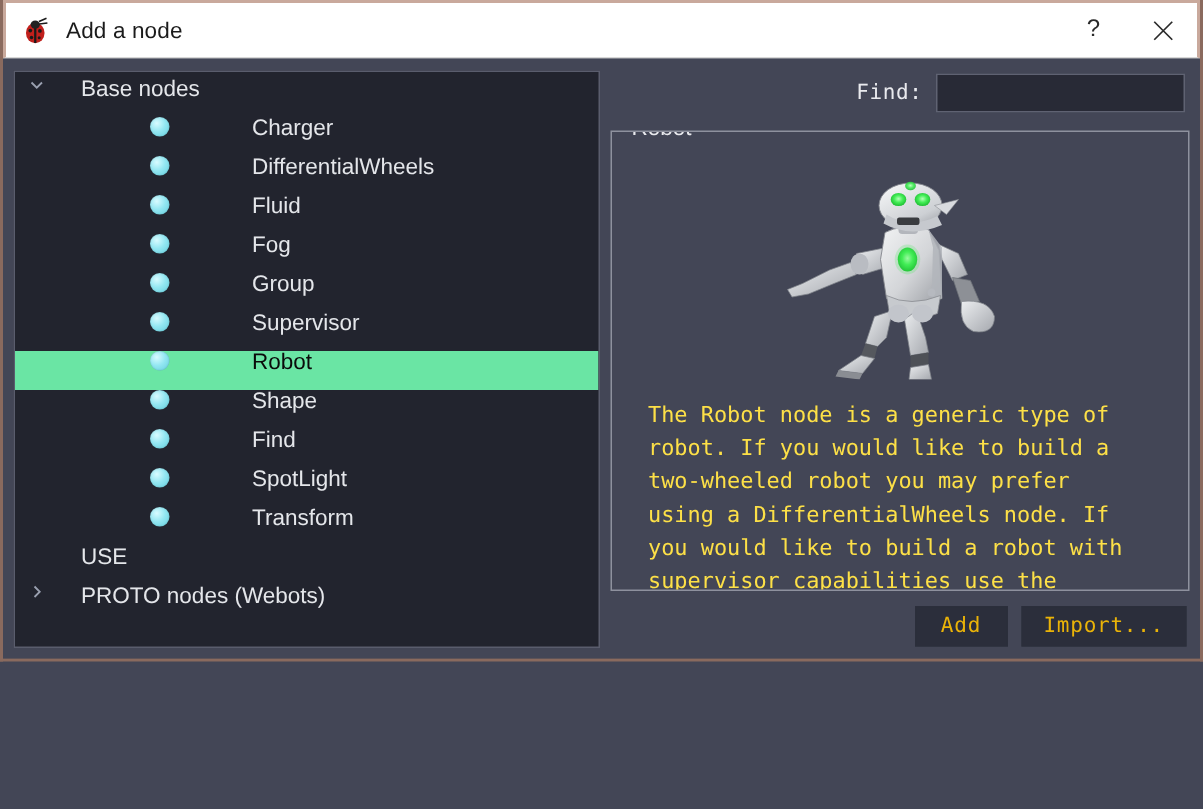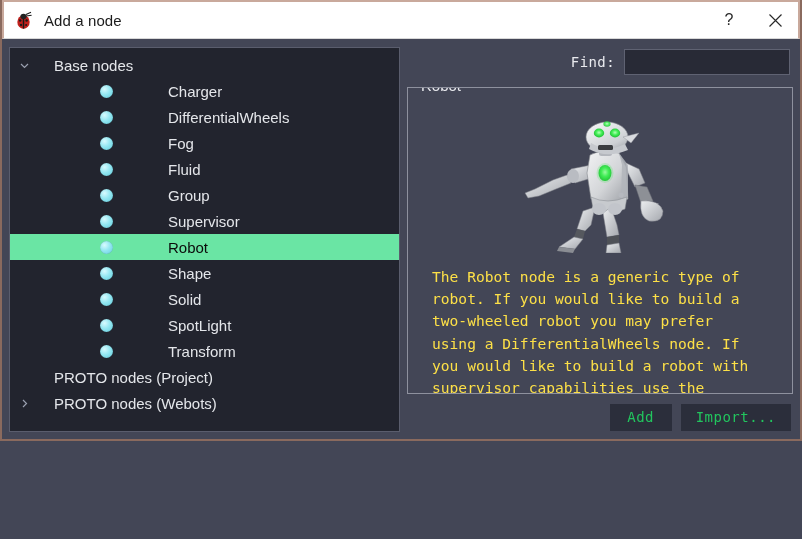--- a/index.html
+++ b/index.html
@@ -79,21 +79,21 @@
     flex: 0 0 391px;
     background: #22242e;
     border: 1px solid #5a5d6d;
     overflow: hidden;
     position: relative;
     padding-top: 4px;
   }
   .tree-row {
     height: 26px;
     display: flex;
-    align-items: center;
+    align-items: flex-start;
     padding-left: 6px;
     color: #e4e6ea;
     font-size: 15px;
     white-space: nowrap;
     font-family: "Liberation Sans", sans-serif;
   }
   .tree-row.depth0 { padding-left: 6px; }
   .tree-row.depth1 { padding-left: 28px; gap: 46px; }
   .tree-row.selected {
     background: #6ae5a4;
@@ -206,21 +206,21 @@
     justify-content: flex-end;
     align-items: center;
     height: 30px;
     flex: 0 0 30px;
     gap: 9px;
     padding-right: 2px;
   }
   .dlg-btn {
     background: #2b2e3b;
     border: 1px solid #2b2e3b;
-    color: #22c55e;
+    color: #eab308;
     font-family: "DejaVu Sans Mono", monospace;
     font-size: 14px;
     height: 27px;
     min-width: 62px;
     padding: 0 14px;
     cursor: default;
     letter-spacing: 0.5px;
   }
 </style>
 </head>
@@ -270,66 +270,66 @@
           <span class="tree-label">Charger</span>
         </div>
         <div class="tree-row depth1">
           <span class="twisty empty"></span>
           <span class="bullet"></span>
           <span class="tree-label">DifferentialWheels</span>
         </div>
         <div class="tree-row depth1">
           <span class="twisty empty"></span>
           <span class="bullet"></span>
+          <span class="tree-label">Fluid</span>
+        </div>
+        <div class="tree-row depth1">
+          <span class="twisty empty"></span>
+          <span class="bullet"></span>
           <span class="tree-label">Fog</span>
         </div>
         <div class="tree-row depth1">
           <span class="twisty empty"></span>
           <span class="bullet"></span>
-          <span class="tree-label">Fluid</span>
-        </div>
-        <div class="tree-row depth1">
-          <span class="twisty empty"></span>
-          <span class="bullet"></span>
           <span class="tree-label">Group</span>
         </div>
         <div class="tree-row depth1">
           <span class="twisty empty"></span>
           <span class="bullet"></span>
           <span class="tree-label">Supervisor</span>
         </div>
         <div class="tree-row depth1 selected">
           <span class="twisty empty"></span>
           <span class="bullet"></span>
           <span class="tree-label">Robot</span>
         </div>
         <div class="tree-row depth1">
           <span class="twisty empty"></span>
           <span class="bullet"></span>
           <span class="tree-label">Shape</span>
         </div>
         <div class="tree-row depth1">
           <span class="twisty empty"></span>
           <span class="bullet"></span>
-          <span class="tree-label">Solid</span>
+          <span class="tree-label">Find</span>
         </div>
         <div class="tree-row depth1">
           <span class="twisty empty"></span>
           <span class="bullet"></span>
           <span class="tree-label">SpotLight</span>
         </div>
         <div class="tree-row depth1">
           <span class="twisty empty"></span>
           <span class="bullet"></span>
           <span class="tree-label">Transform</span>
         </div>
         <div class="tree-row depth0">
           <span class="twisty empty"></span>
           <span class="bullet hidden"></span>
-          <span class="tree-label">PROTO nodes (Project)</span>
+          <span class="tree-label">USE</span>
         </div>
         <div class="tree-row depth0">
           <span class="twisty">
             <svg width="9" height="9" viewBox="0 0 9 9">
               <path d="M3 1 L6.5 4.5 L3 8" stroke="#9aa0b0" stroke-width="1.2" fill="none"></path>
             </svg>
           </span>
           <span class="bullet hidden"></span>
           <span class="tree-label">PROTO nodes (Webots)</span>
         </div>

